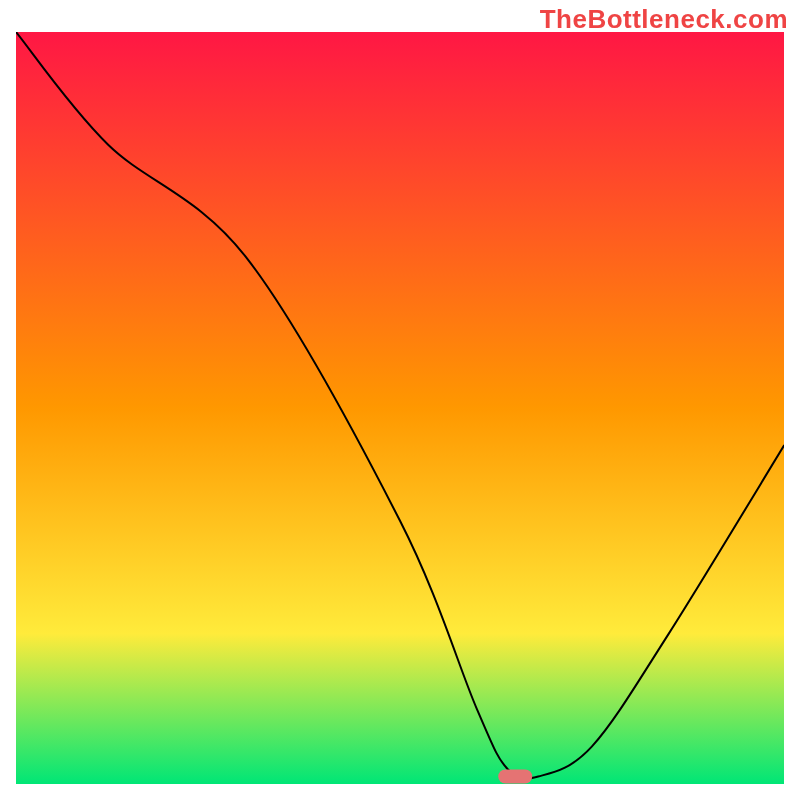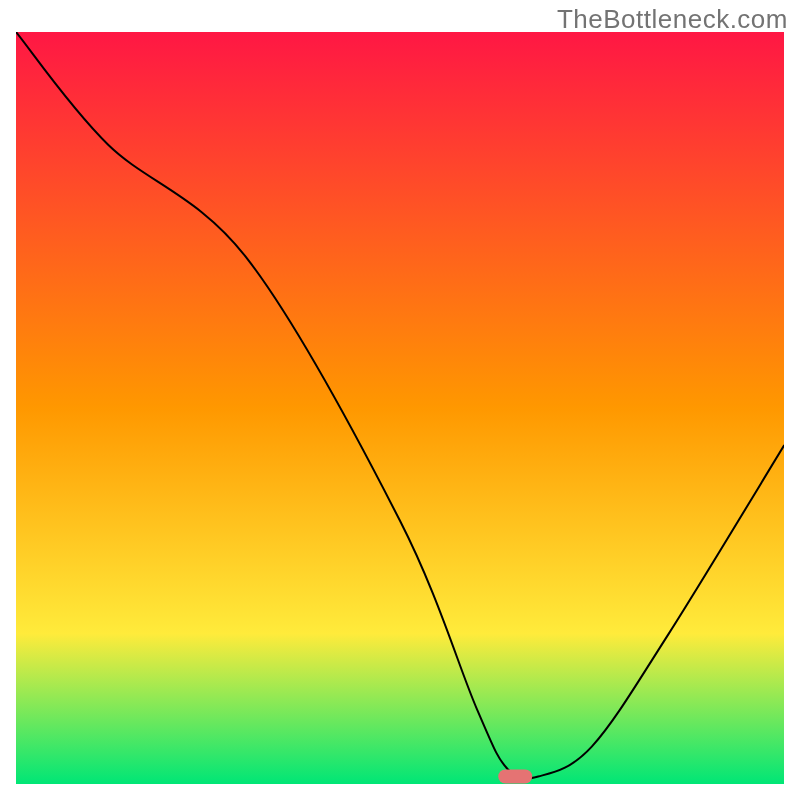--- a/index.html
+++ b/index.html
@@ -14,22 +14,22 @@
   .stage {
     position: relative;
     width: 800px;
     height: 800px;
   }
   .watermark {
     position: absolute;
     top: 4px;
     right: 12px;
     font-size: 26px;
-    font-weight: 400;
-    color: #737373;
+    font-weight: 700;
+    color: #ef4444;
     letter-spacing: 0.5px;
     user-select: none;
     text-align: center;
   }
   
   .chart {
     position: absolute;
     left: 16px;
     top: 32px;
     width: 768px;

